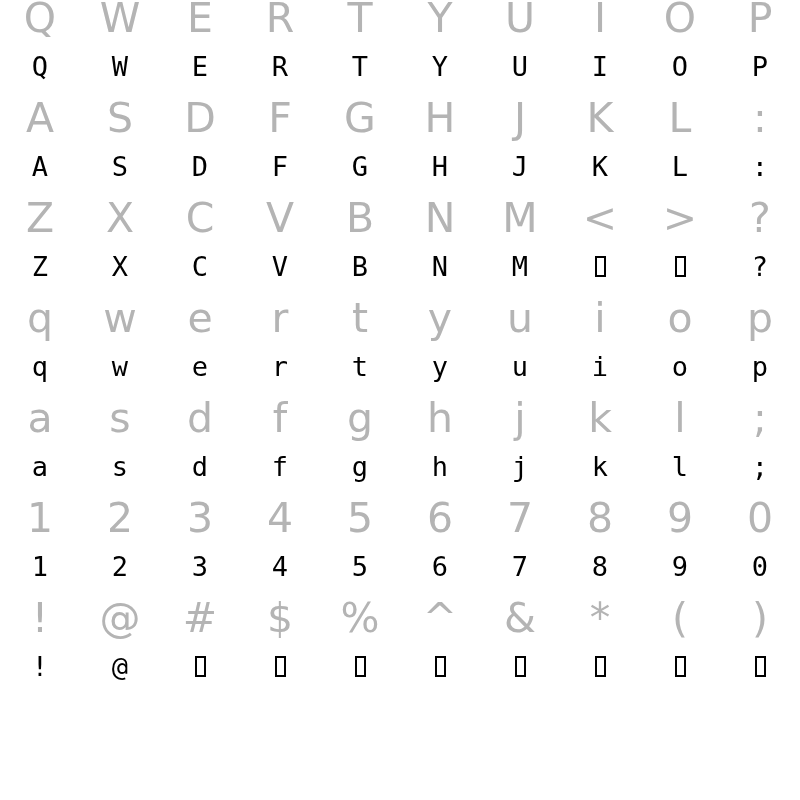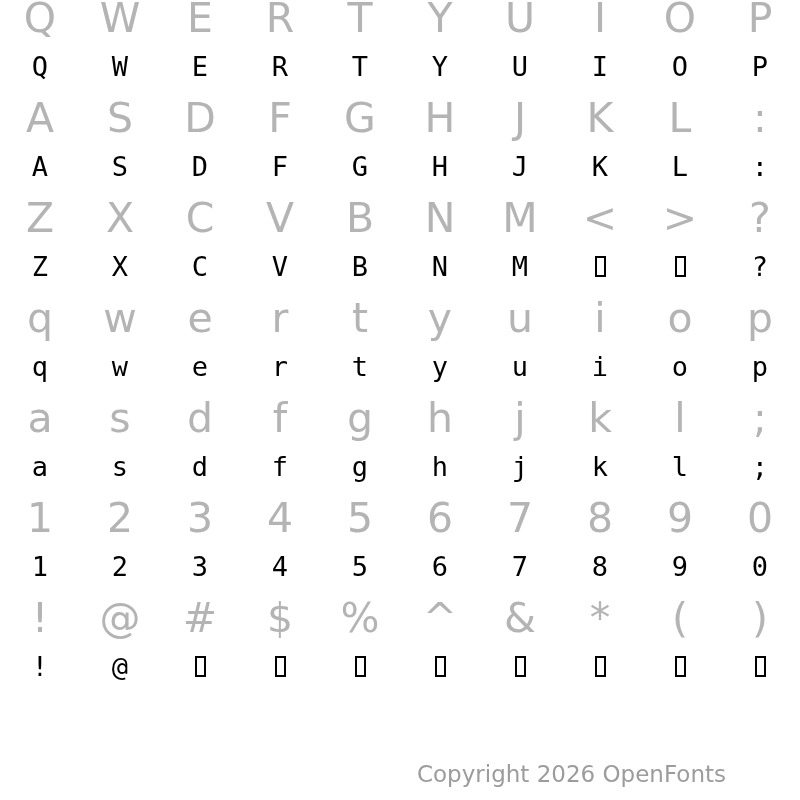--- a/index.html
+++ b/index.html
@@ -232,14 +232,13 @@
         <span class="cell"><span class="tofu"></span></span>
         <span class="cell"><span class="tofu"></span></span>
         <span class="cell"><span class="tofu"></span></span>
         <span class="cell"><span class="tofu"></span></span>
         <span class="cell"><span class="tofu"></span></span>
         <span class="cell"><span class="tofu"></span></span>
         <span class="cell"><span class="tofu"></span></span>
         <span class="cell"><span class="tofu"></span></span>
       </div>
     </div>
-  <div class="copyright">Copyright 2026 OpenFonts</div>
 </div>
 
 </body></html>

